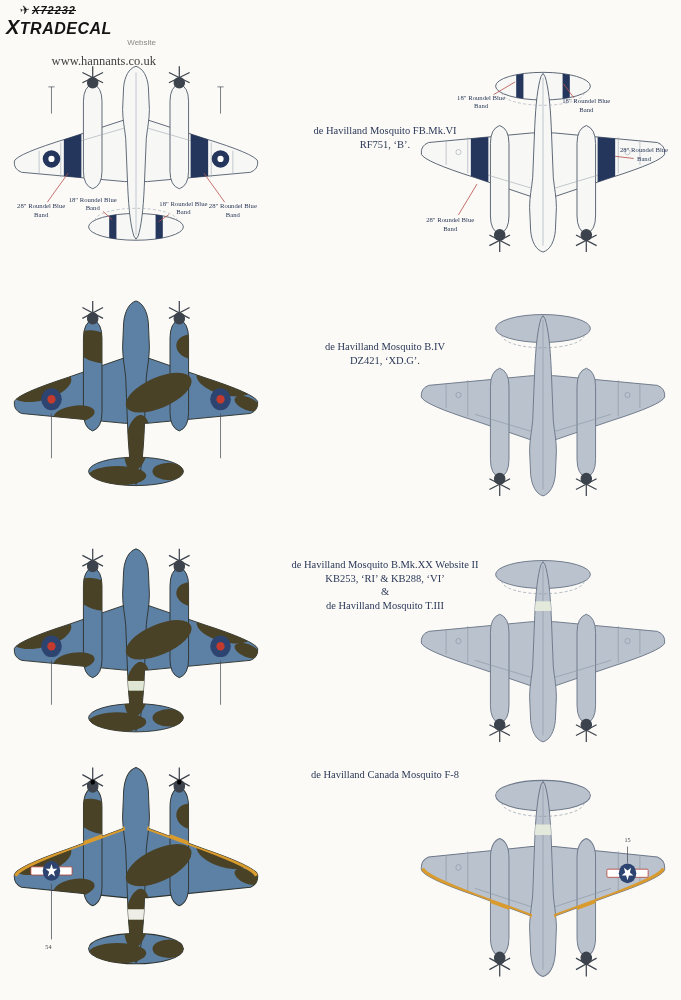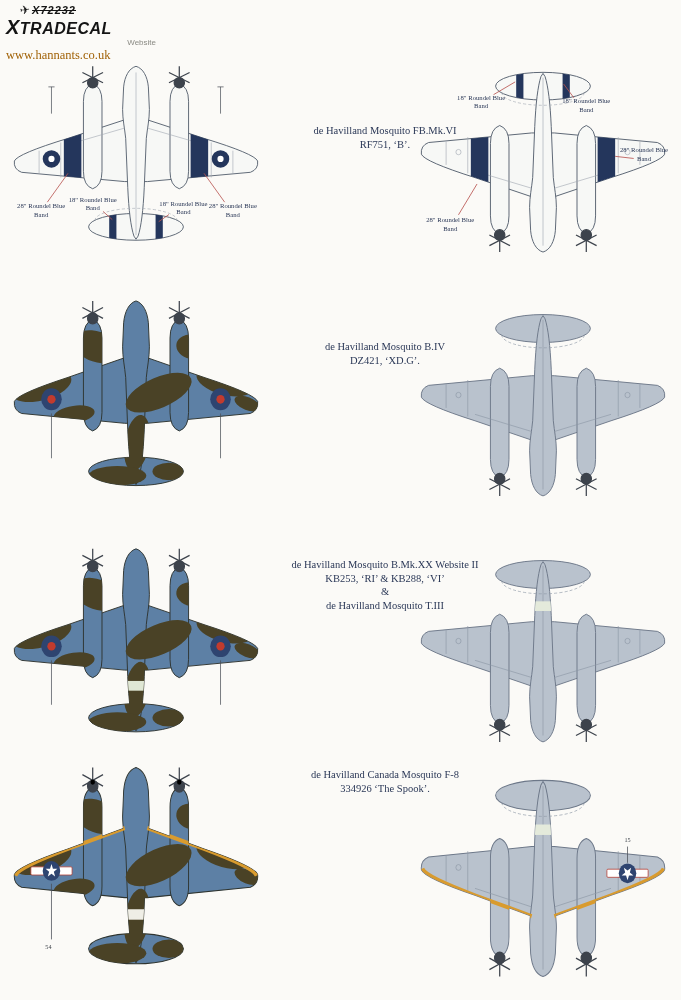--- a/index.html
+++ b/index.html
@@ -40,21 +40,21 @@
     position:absolute; left:280px; width:210px; text-align:center;
     color:var(--ink,#2b3857); font:10.5px/1.3 "Liberation Serif", serif;
   }
   .logo { position:absolute; left:6px; top:3px; width:150px; color:#141414; }
   .logo-code-row { font:italic bold 11px "Liberation Sans", sans-serif; letter-spacing:1px; padding-left:14px; }
   .logo-code { text-decoration:line-through;font-style:italic; }
   .logo-plane { display:inline-block; transform:rotate(-8deg); font-size:12px; margin-right:1px; font-family:"DejaVu Sans", sans-serif; }
   .logo-brand { font:italic bold 16px "Liberation Sans", sans-serif; letter-spacing:0.5px; margin-top:-1px; }
   .logo-brand::first-letter { font-size:20px; }
   .logo-website { font:8px "Liberation Sans", sans-serif; color:#8a8a84; padding-left:34px; margin-top:-1px;text-align:right; }
-  .logo-url { font:12.5px "Liberation Serif", serif; color:#a16207; margin-top:1px; }
+  .logo-url { font:12.5px "Liberation Serif", serif; color:#404040; margin-top:7px;text-align:right; }
 </style>
 </head>
 <body>
 
 <div id="sheet">
 
   <svg width="0" height="0" style="position:absolute" aria-hidden="true">
     <defs>
       <path id="mq-fus" d="M130,10 C123,12 119,20 118,30 L117,52 C117,62 119,70 120,80 L122,128 C123,150 125,166 128,175 L130,178 L132,175 C135,166 137,150 138,128 L140,80 C141,70 143,62 143,52 L142,30 C141,20 137,12 130,10 Z"></path>
       <path id="mq-wing" d="M119,62 L64,80 Q15,95 12,102 Q11,110 19,113 L119,122 L141,122 L241,113 Q249,110 248,102 Q245,95 196,80 L141,62 Z"></path>
@@ -301,16 +301,15 @@
         <circle cx="48" cy="99" r="8.5" class="usdisc"></circle>
         <use href="#us-star" class="usstar" transform="translate(48 99)"></use>
       </g>
     </g>
     <line x1="212" y1="78" x2="212" y2="92" class="tick"></line>
     <text x="212" y="74" class="num">15</text>
   </svg>
 
   <div class="caption" style="top:768px">
     <div>de Havilland Canada Mosquito F-8</div>
-    <div>334926 ‘The Spook’.</div>
   </div>
 
 </div>
 
 </body></html>

